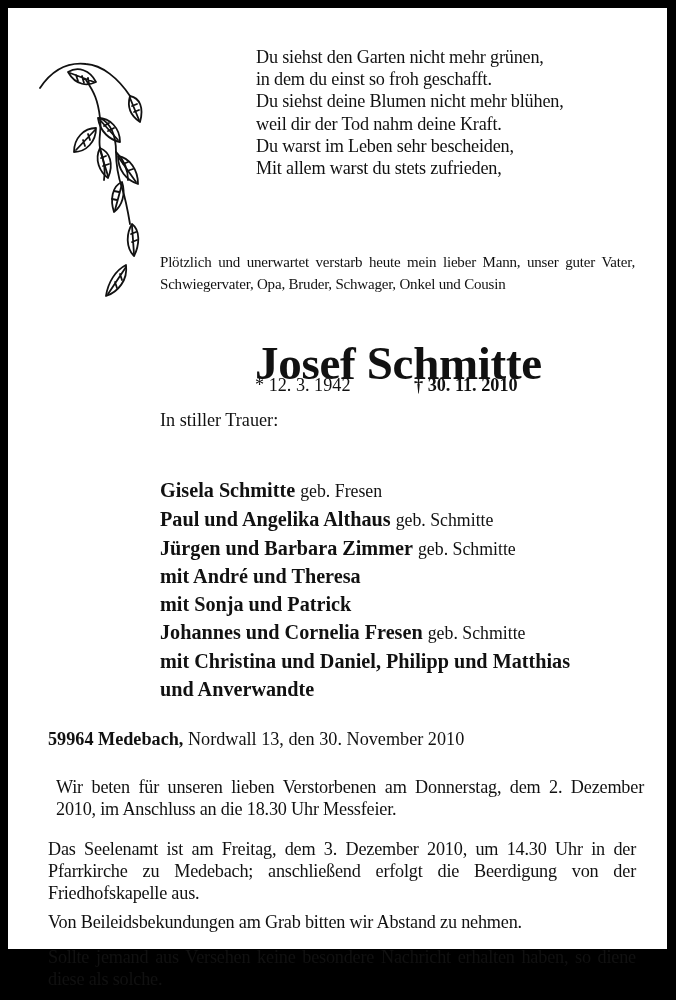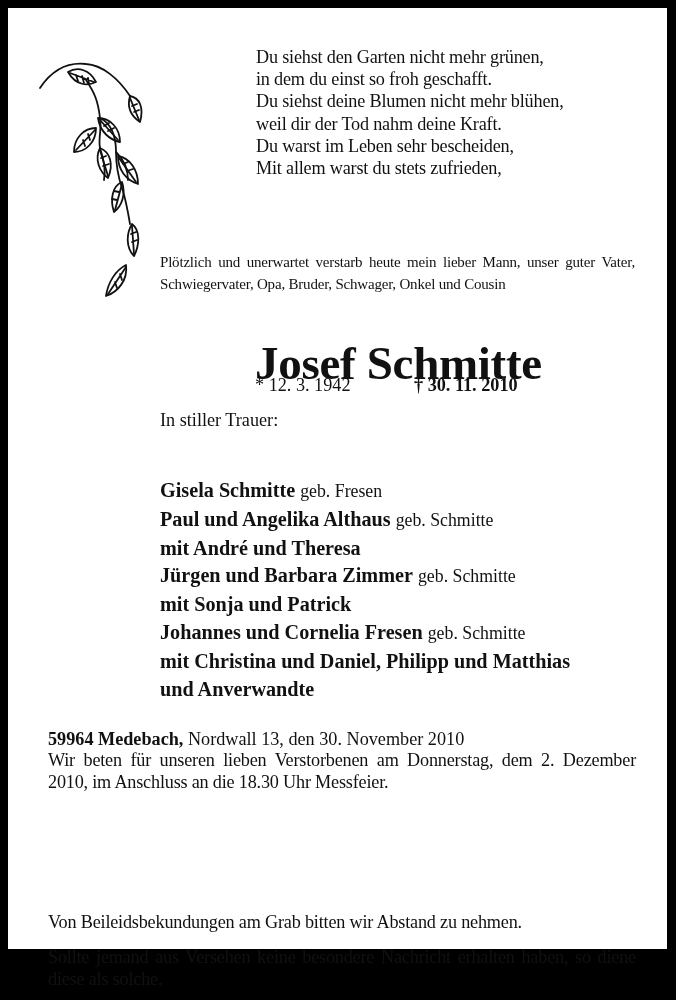--- a/index.html
+++ b/index.html
@@ -51,21 +51,21 @@
     .address {
       position: absolute; left: 40px; top: 720px;
       font-size: 18.2px; line-height: 22px; white-space: nowrap;
     }
     .address .b { font-weight: bold; }
     .notes {
       position: absolute; left: 40px; width: 588px;
       font-size: 18.2px; line-height: 22.2px; text-align: justify;
       text-align-last: left; letter-spacing: -0.2px;
     }
-    .n1 { top: 741px; }
+    .n1 { top: 768px; margin-left: 8px; }
     .n2 { top: 830px; }
     .n3 { top: 903px; }
     .n4 { top: 938px; }
   </style>
 </head>
 <body>
 
 <div class="sheet">
 
   <svg class="leaves" viewBox="0 0 125 240" fill="none" stroke="#111" stroke-width="1.8" stroke-linecap="round" stroke-linejoin="round">
@@ -131,26 +131,27 @@
   <div class="dates">
     <span class="born">* 12. 3. 1942</span>
     <span class="died">† 30. 11. 2010</span>
   </div>
 
   <div class="mourning-label">In stiller Trauer:</div>
 
   <div class="family">
     <div class="row"><span class="b">Gisela Schmitte</span> <span class="n">geb. Fresen</span></div>
     <div class="row"><span class="b">Paul und Angelika Althaus</span> <span class="n">geb. Schmitte</span></div>
+    <div class="row"><span class="b">Jürgen und Barbara Zimmer</span> <span class="n">geb. Schmitte</span></div>
     <div class="row"><span class="b">mit André und Theresa</span></div>
-    <div class="row"><span class="b">Jürgen und Barbara Zimmer</span> <span class="n">geb. Schmitte</span></div>
     <div class="row"><span class="b">mit Sonja und Patrick</span></div>
     <div class="row"><span class="b">Johannes und Cornelia Fresen</span> <span class="n">geb. Schmitte</span></div>
     <div class="row"><span class="b">mit Christina und Daniel, Philipp und Matthias</span></div>
     <div class="row"><span class="b">und Anverwandte</span></div>
   </div>
 
   <div class="address"><span class="b">59964 Medebach,</span><span> Nordwall 13, den 30. November 2010</span></div>
 
   <div class="notes n1">Wir beten für unseren lieben Verstorbenen am Donnerstag, dem 2. Dezember 2010, im Anschluss an die 18.30 Uhr Messfeier.</div>
+  <div class="notes n2">Das Seelenamt ist am Freitag, dem 3. Dezember 2010, um 14.30 Uhr in der Pfarrkirche zu Medebach; anschließend erfolgt die Beerdigung von der Friedhofskapelle aus.</div>
   <div class="notes n3">Von Beileidsbekundungen am Grab bitten wir Abstand zu nehmen.</div>
   <div class="notes n4">Sollte jemand aus Versehen keine besondere Nachricht erhalten haben, so diene diese als solche.</div>
 </div>
 
 </body></html>

